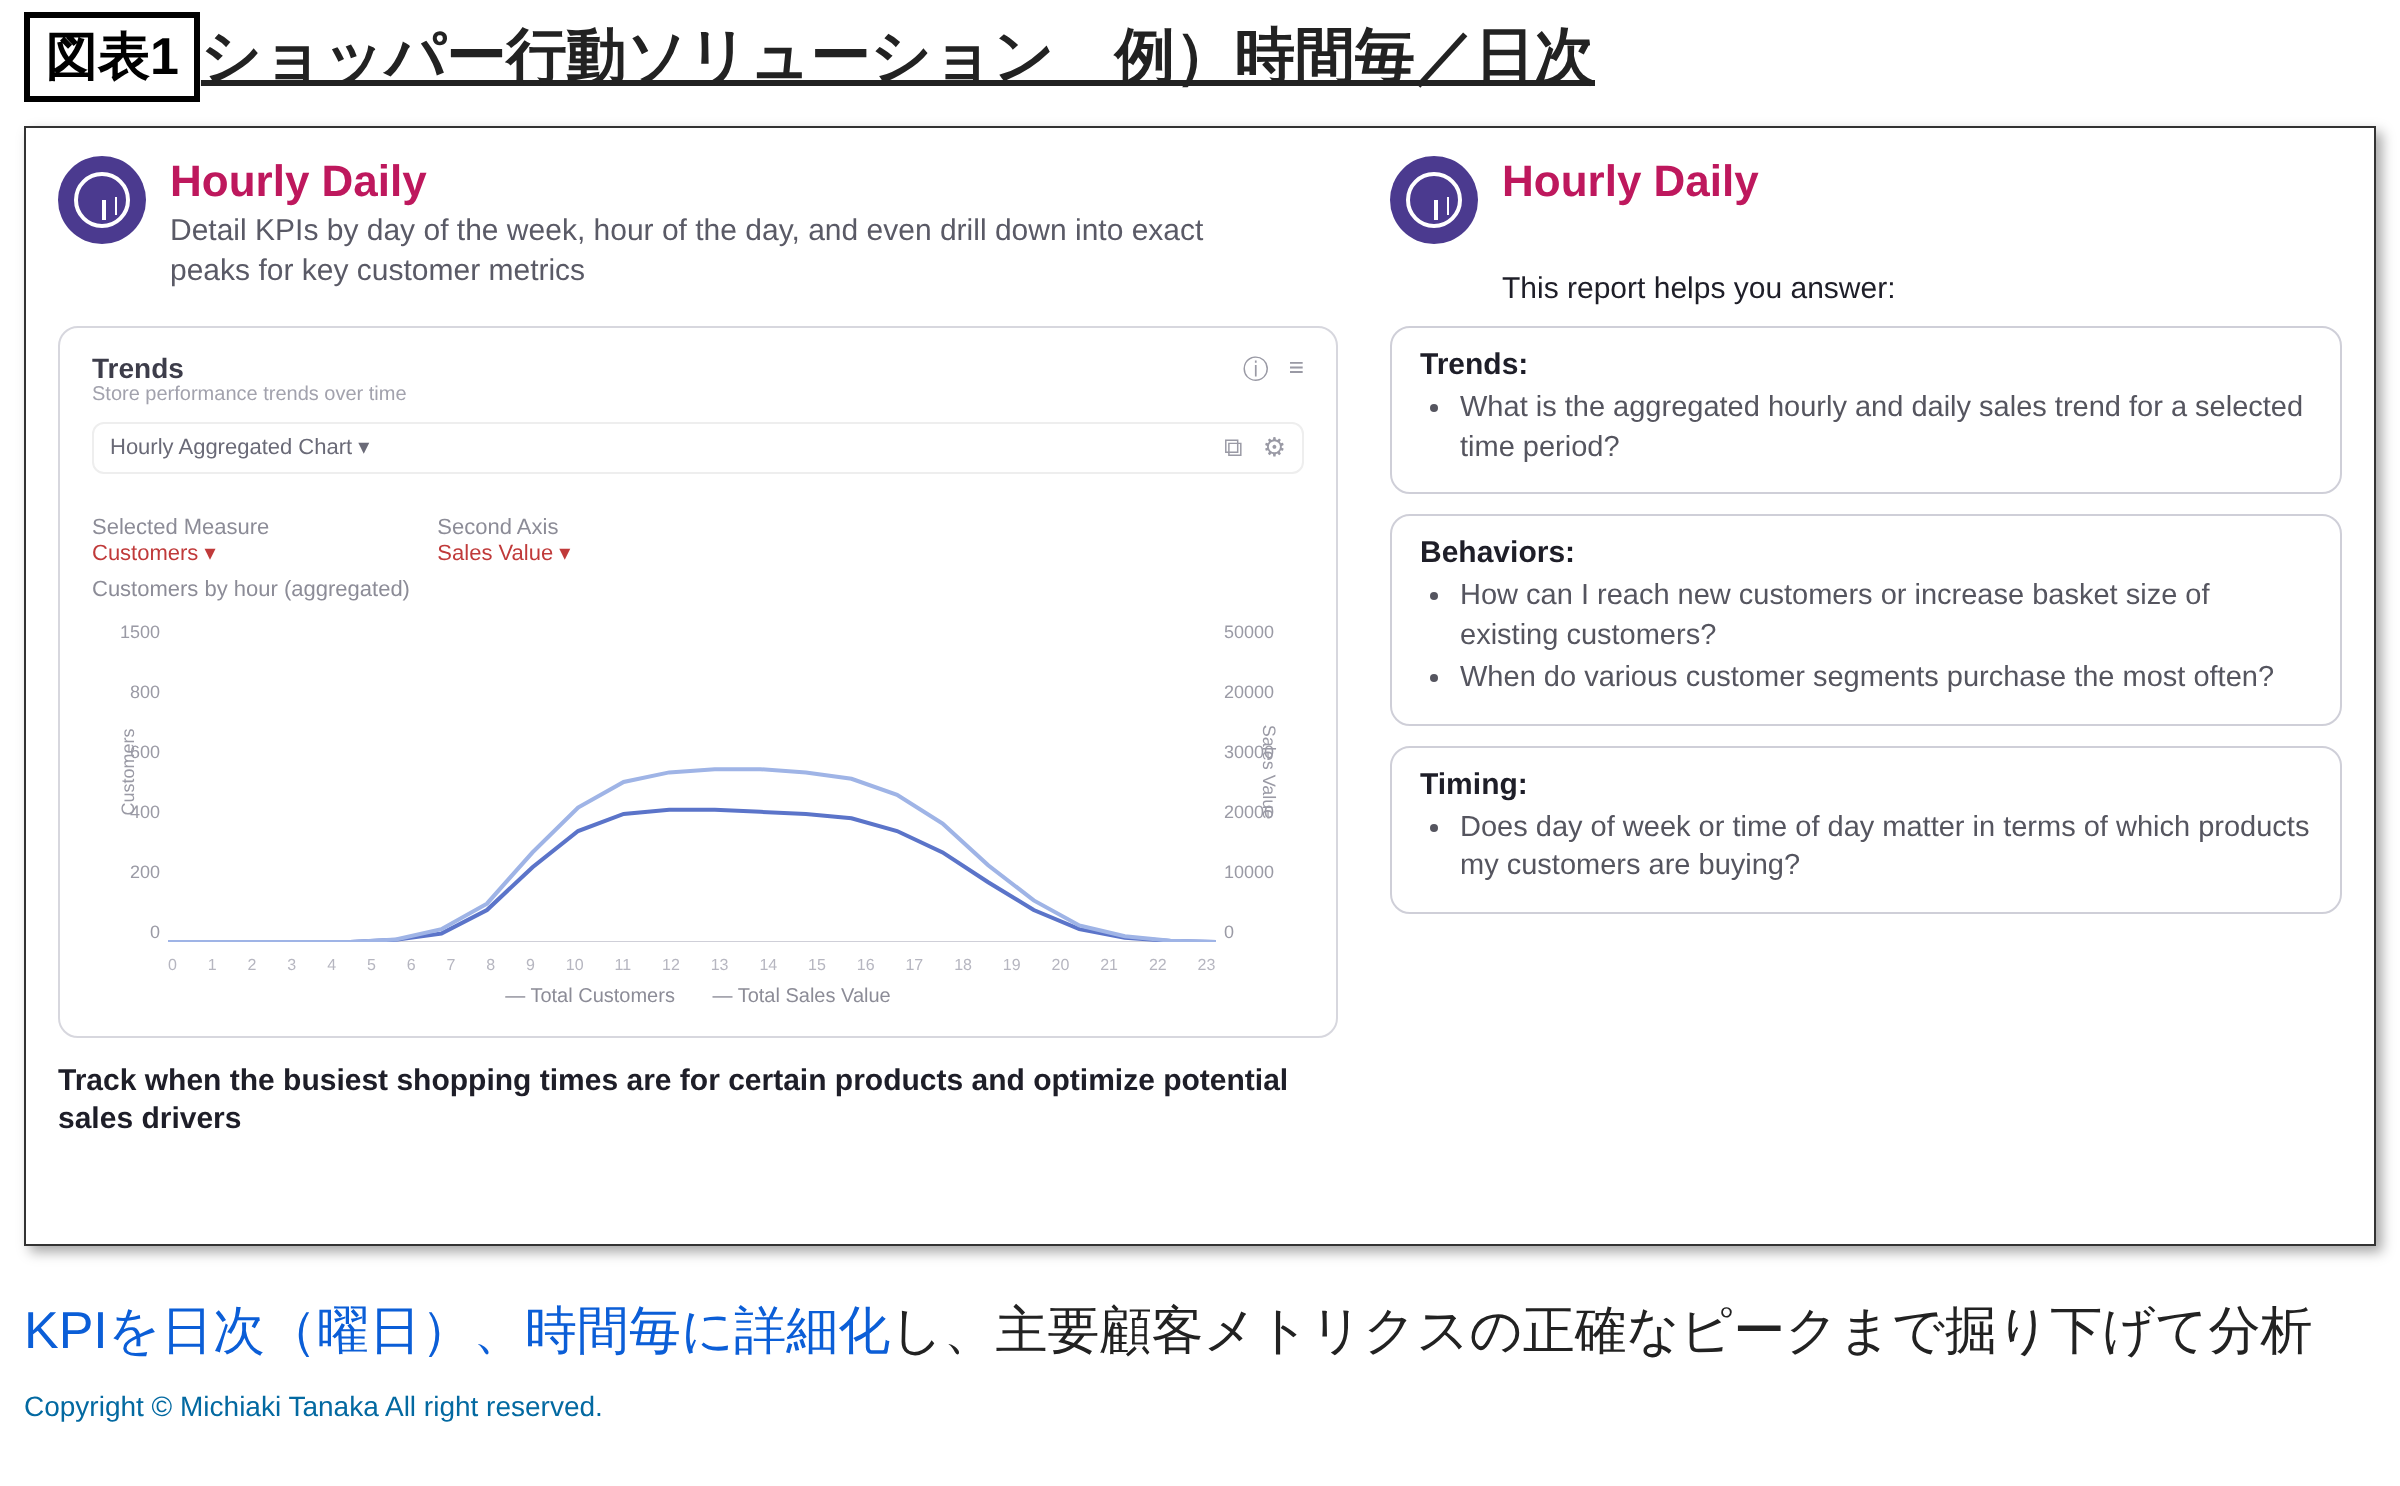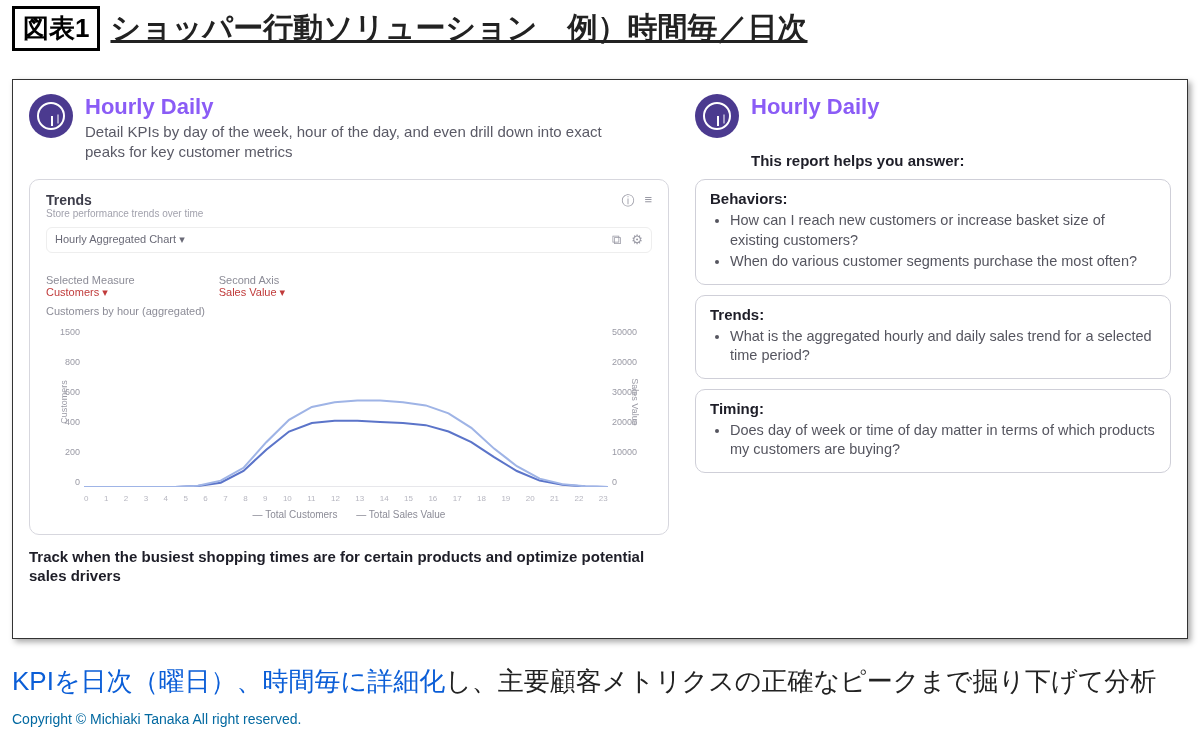--- a/index.html
+++ b/index.html
@@ -4,21 +4,21 @@
 <style>
   * { box-sizing: border-box; margin: 0; padding: 0; }
   body {
     font-family: "Hiragino Sans", "Yu Gothic", "Meiryo", Arial, sans-serif;
     background: #fff;
     width: 1200px;
     height: 743px;
     padding: 6px 12px 4px 12px;
     color: #222;
   }
-  .title-row { display: flex; align-items: center; gap: 10px; margin-bottom: 28px; text-align: right; }
+  .title-row { display: flex; align-items: center; margin-bottom: 12px; text-align: right; }
   .title-badge {
     background: #fff;
     border: 3px solid #000;
     color: #000;
     font-weight: 800;
     padding: 2px 8px;
     font-size: 26px;
   }
   .title-text { font-size: 30px; font-weight: 700; text-decoration: underline; }
   .panel {
@@ -39,21 +39,21 @@
   .clock-icon::before {
     content: ""; position: absolute; inset: 8px;
     border: 2px solid #fff; border-radius: 50%;
   }
   .clock-icon::after {
     content: ""; position: absolute; left: 50%; top: 50%;
     width: 2px; height: 10px; background: #fff;
     transform-origin: bottom center;
     box-shadow: 6px -2px 0 -0.5px #fff;
   }
-  .hdr-title { color: #8b5cf6; font-weight: 800; font-size: 22px; }
+  .hdr-title { color: #be185d; font-weight: 800; font-size: 22px; }
   .hdr-sub { color: #5a5a66; font-size: 15px; line-height: 1.35; margin-top: 2px; max-width: 560px;}
   .card {
     border: 1px solid #d7d7de;
     border-radius: 10px;
     margin-top: 16px;
     padding: 12px 16px 14px 16px;
     background: #fff;
   }
   .card-title { color:#3d3d4a; font-size:14px; font-weight:700; }
   .card-sub { color:#a2a2ad; font-size:10px; }
@@ -70,21 +70,21 @@
   .ylabel { position:absolute; left:-4px; top:50%; transform:rotate(-90deg) translateX(20px); font-size:9px; color:#9a9aa5;}
   .ylabel2 { position:absolute; right:-6px; top:50%; transform:rotate(90deg) translateX(-20px); font-size:9px; color:#9a9aa5;}
   .yticks { position:absolute; left:10px; top:0; bottom:20px; width:24px; display:flex; flex-direction:column; justify-content:space-between; font-size:9px; color:#9a9aa5; text-align:right;}
   .yticks2 { position:absolute; right:10px; top:0; bottom:20px; width:30px; display:flex; flex-direction:column; justify-content:space-between; font-size:9px; color:#9a9aa5;}
   .plot { position:absolute; left:38px; right:44px; top:0; bottom:20px; }
   .plot svg { width:100%; height:100%; }
   .xcats { position:absolute; left:38px; right:44px; bottom:4px; display:flex; justify-content:space-between; font-size:8px; color:#b6b6c0;}
   .legend { text-align:center; font-size:10px; color:#8c8c97; margin-top:2px;}
   .legend span { margin:0 8px; }
   .left-caption { font-weight:800; font-size:15px; margin-top:12px; color:#1e1e28; line-height:1.3;}
-  .right-sub { font-weight:700; color:#1e1e28; font-size:15px; margin:14px 0 8px 56px;}
+  .right-sub { font-weight:400; color:#1e1e28; font-size:15px; margin:14px 0 8px 56px;}
   .qbox {
     border:1px solid #cfcfd8; border-radius:10px; padding:10px 14px; margin:10px 0 0 0;
   }
   .qbox h4 { font-size:15px; font-weight:800; color:#1e1e28; margin-bottom:4px;}
   .qbox ul { list-style:disc; padding-left:20px; }
   .qbox li { font-size:14.5px; color:#55555f; line-height:1.35; margin:2px 0;}
   .bottom-caption { margin-top:24px; font-size:26px; line-height:1.45; }
   .bottom-caption .blue { color:#0b5ed7; }
   .copyright { font-size:14px; margin-top:10px; color:#0369a1;}
 </style>
@@ -199,33 +199,33 @@
   <div class="right-col">
     <div class="hdr">
       <div class="clock-icon"></div>
       <div>
         <div class="hdr-title">Hourly Daily</div>
       </div>
     </div>
     <div class="right-sub">This report helps you answer:</div>
     <div id="qboxes">
         <div class="qbox">
+          <h4>Trends:</h4>
+          <ul>
+            <li>What is the aggregated hourly and daily sales trend for a selected time period?</li>
+          </ul>
+        </div>
+        <div class="qbox">
           <h4>Behaviors:</h4>
           <ul>
             <li>How can I reach new customers or increase basket size of existing customers?</li>
             <li>When do various customer segments purchase the most often?</li>
           </ul>
         </div>
         <div class="qbox">
-          <h4>Trends:</h4>
-          <ul>
-            <li>What is the aggregated hourly and daily sales trend for a selected time period?</li>
-          </ul>
-        </div>
-        <div class="qbox">
           <h4>Timing:</h4>
           <ul>
             <li>Does day of week or time of day matter in terms of which products my customers are buying?</li>
           </ul>
         </div>
       </div>
   </div>
 </div>
 
 <div class="bottom-caption">

